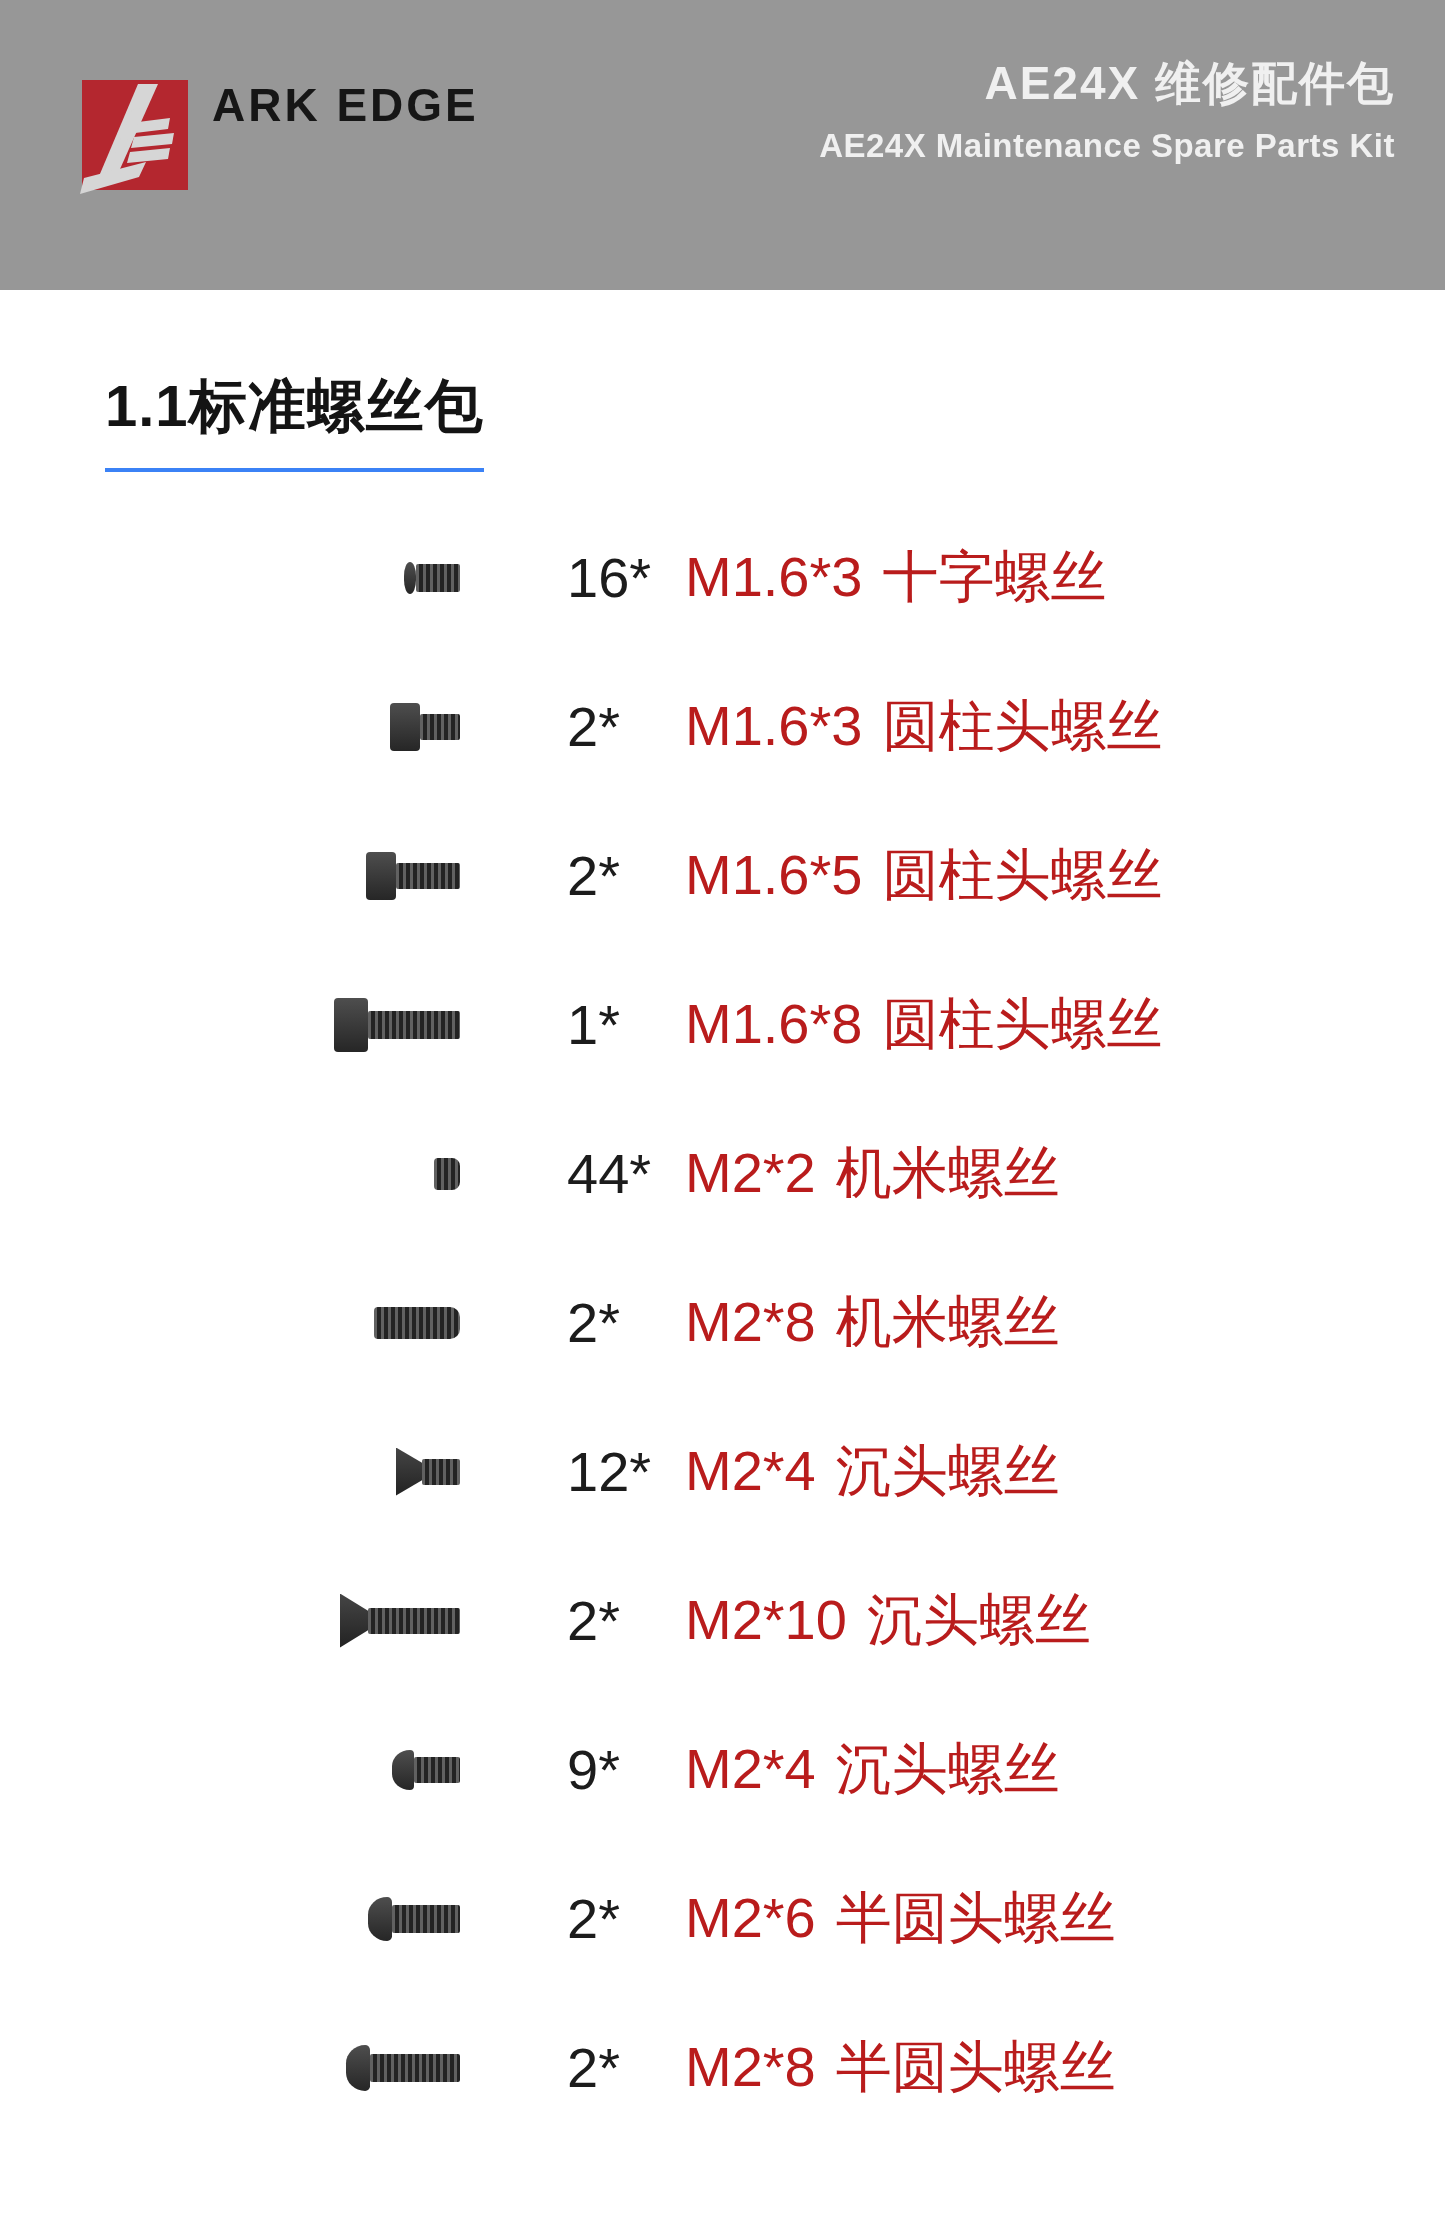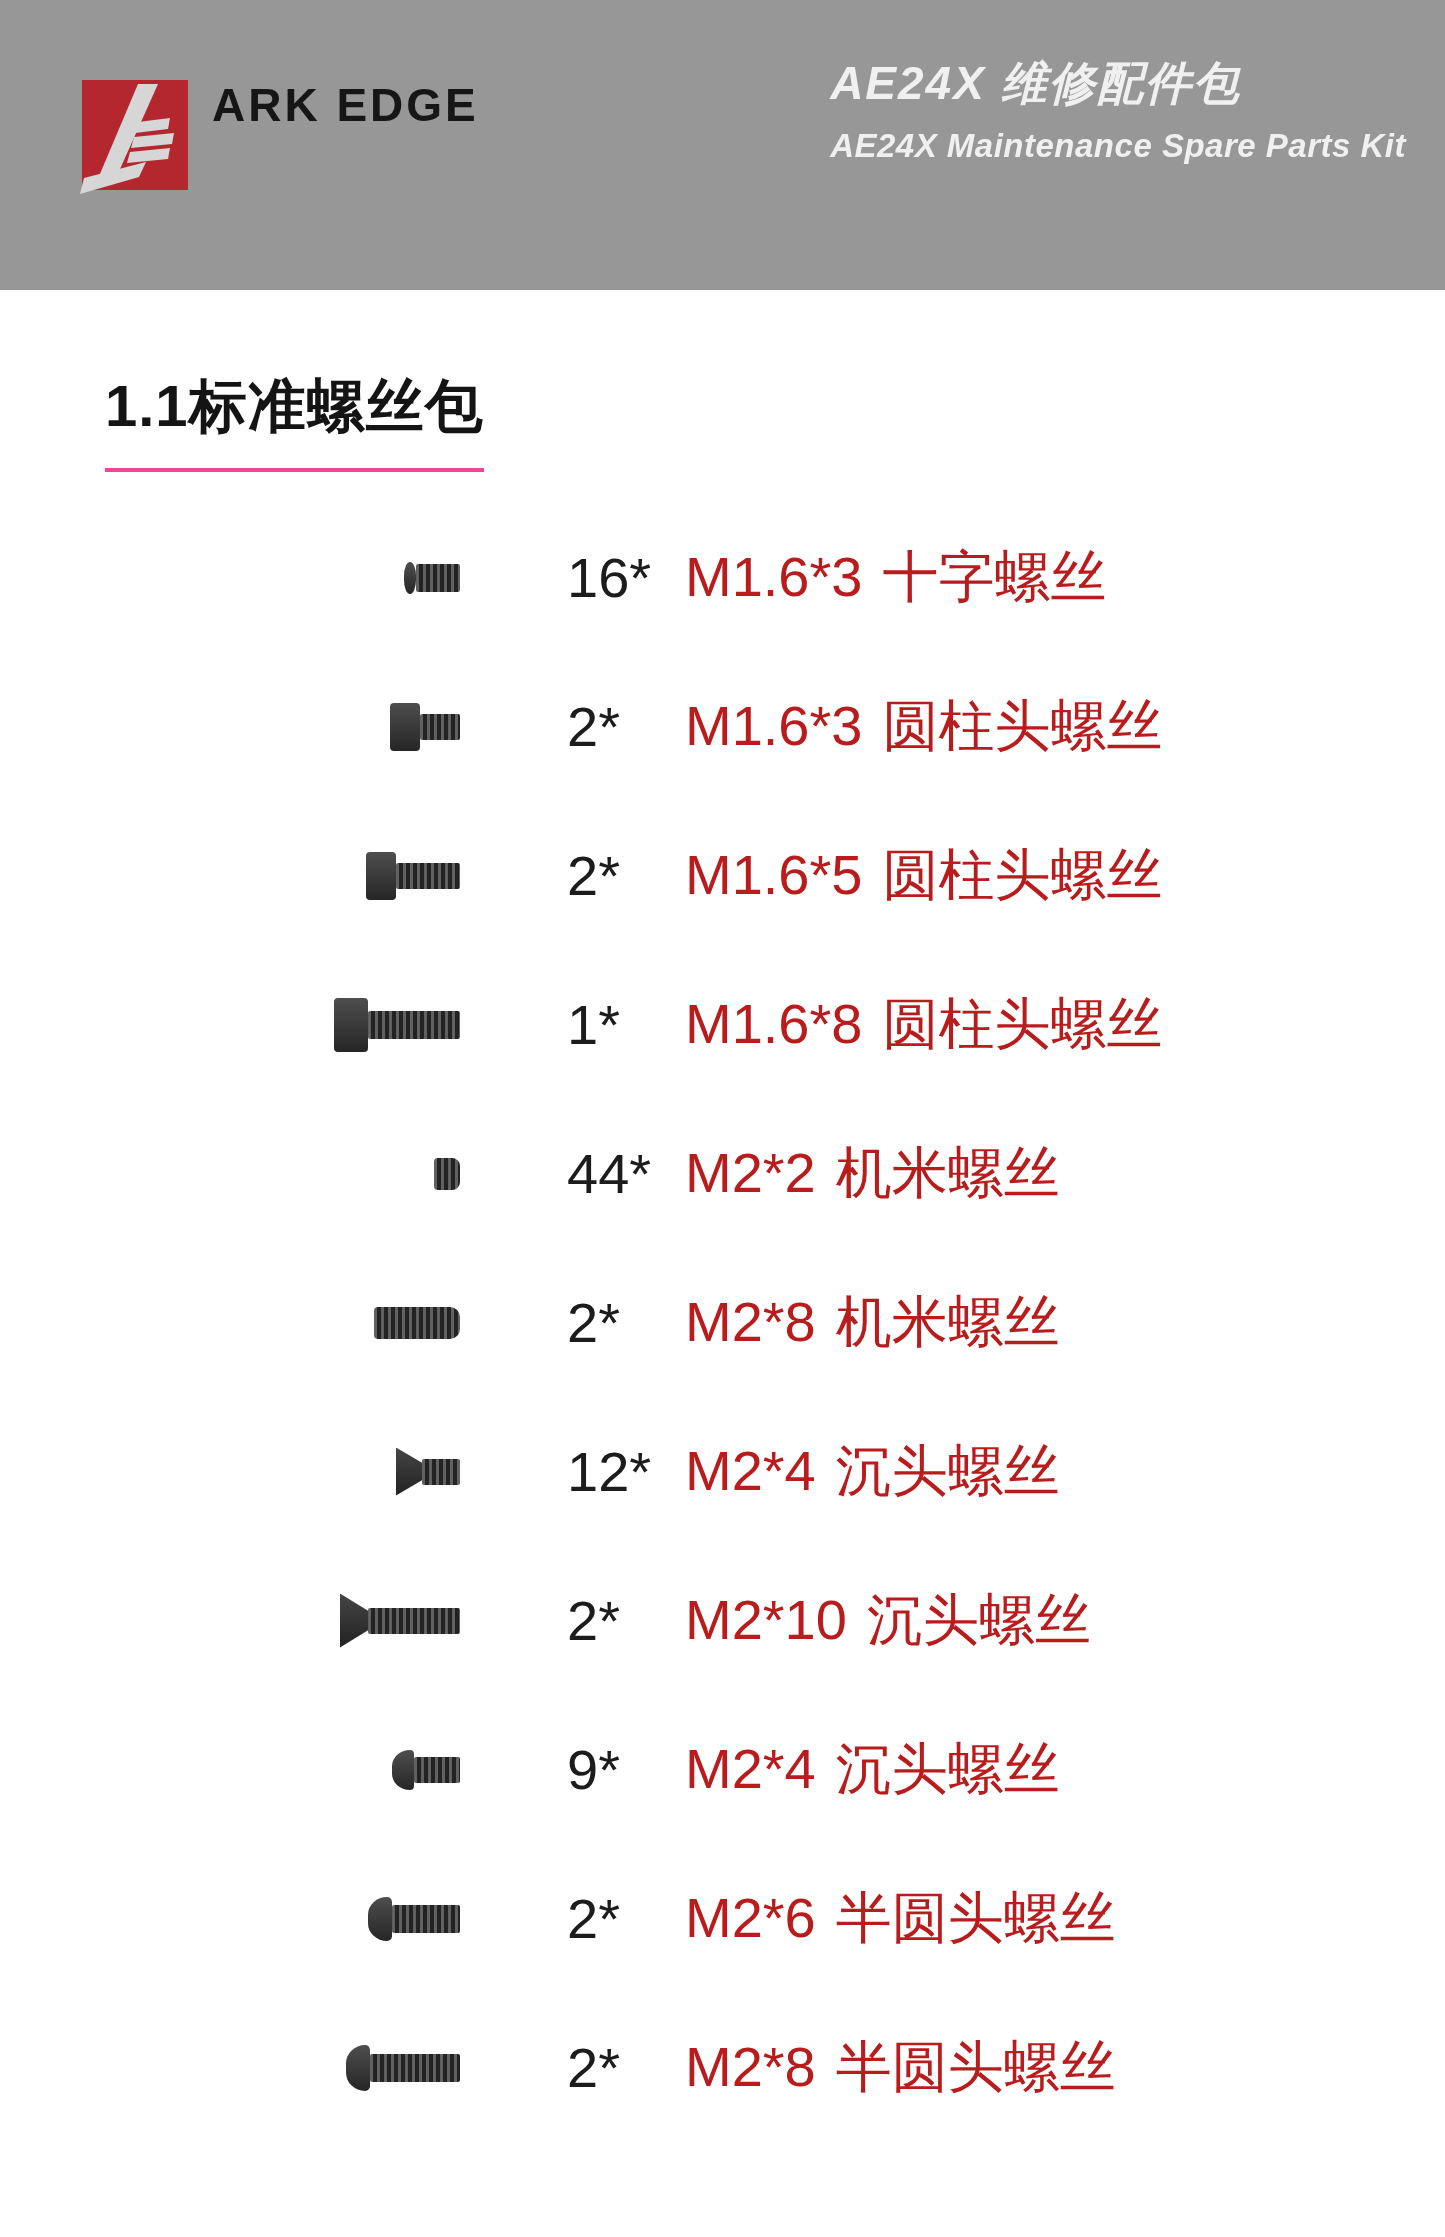--- a/index.html
+++ b/index.html
@@ -18,32 +18,32 @@
     position:absolute; left:80px; top:78px; height:114px;
     display:flex; 
   }
   .brand svg { display:block; }
   .wordmark {
     margin-left:20px; margin-bottom:10px;
     font-size:46px; font-weight:bold; letter-spacing:3px;
     color:#161616; white-space:nowrap;
   }
   .header-titles {
-    position:absolute; right:39px; top:56px; 
-    color:#f0f0f0; font-style:italic; font-weight:bold;
+    position:absolute; right:50px; top:56px; text-align:right;
+    color:#f0f0f0; font-weight:bold;
   }
   .title-zh { font-size:46px; letter-spacing:2px; line-height:1.2; }
   .title-en { font-size:33px; margin-top:16px; letter-spacing:0.5px; }
 
   
   .section-title {
     position:absolute; left:105px; top:368px;
     font-size:58px; font-weight:bold; color:#141414;
     display:inline-block; padding-bottom:22px;
-    border-bottom:4px solid #ec4899; letter-spacing:1px;
+    border-bottom:4px solid #3b82f6; letter-spacing:1px;
   }
 
   
   .rows { position:absolute; top:503px; left:0; width:1445px; }
   .row { height:149px; display:flex; align-items:center; }
   .icon-cell {
     width:460px; display:flex; justify-content:flex-end; align-items:center;
     box-sizing:border-box;
   }
   .qty {

